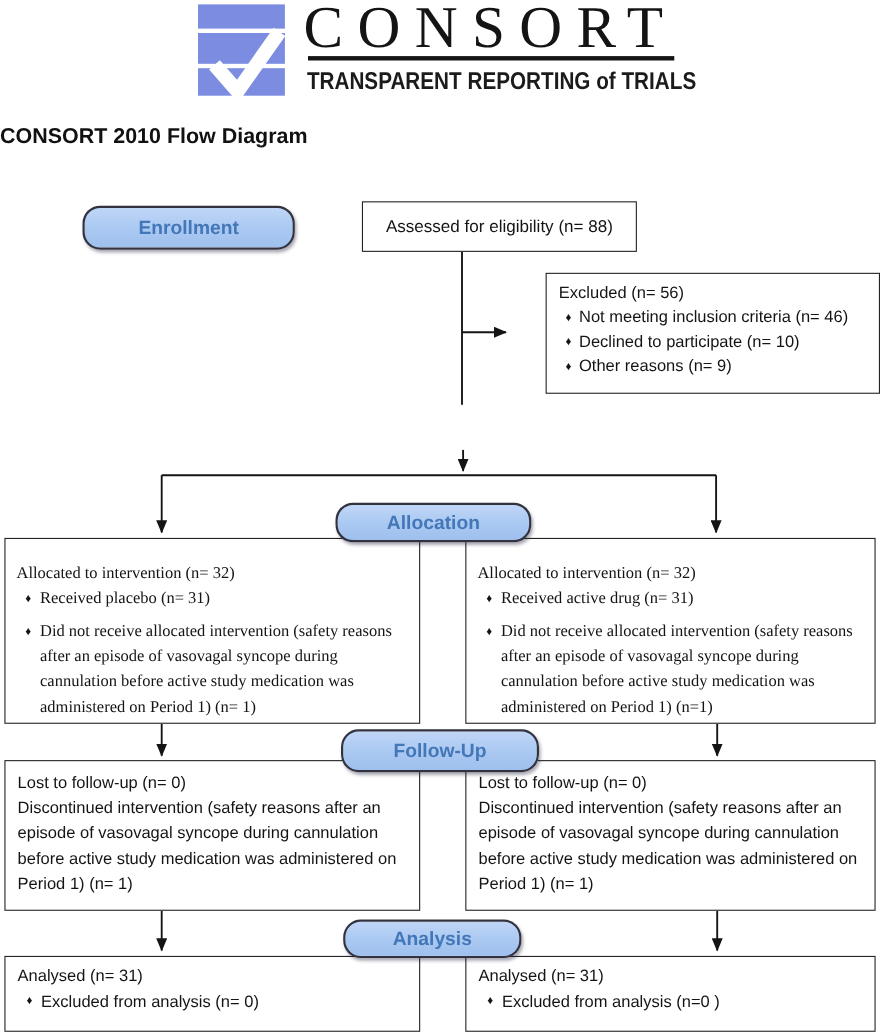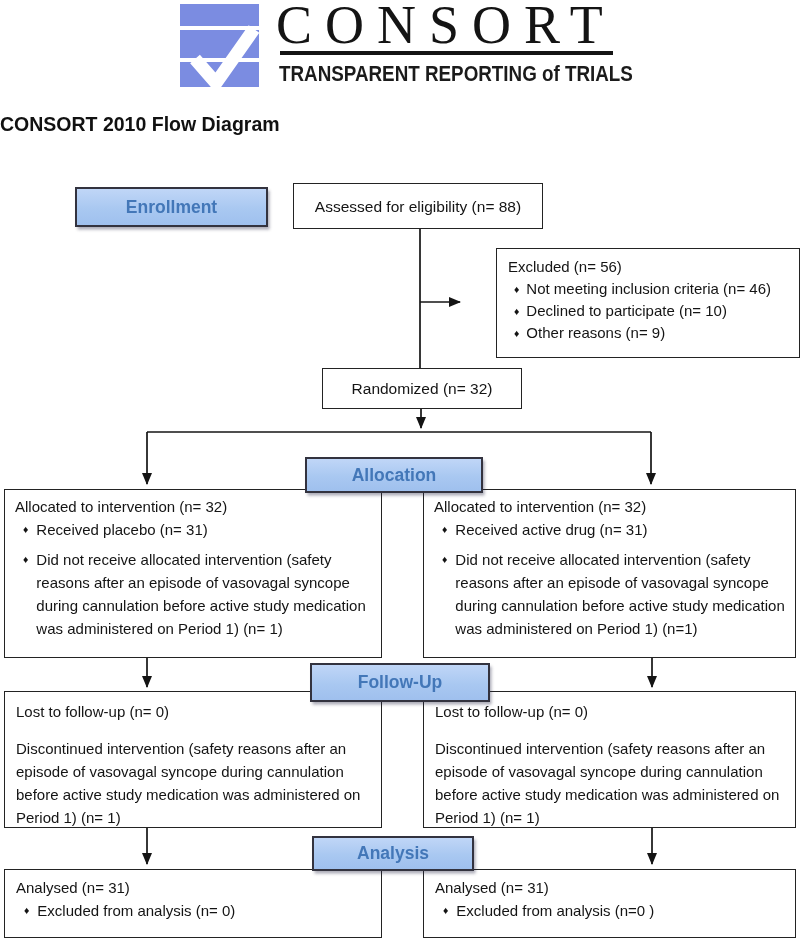--- a/index.html
+++ b/index.html
@@ -26,37 +26,37 @@
     position:absolute; left:0; top:113px; width:800px; 
     font-size:19.5px; font-weight:bold; color:#111;
   }
 
   
   .box {
     position:absolute; background:#fff; border:1.6px solid #232323;
     box-sizing:border-box; font-size:15px; line-height:23px; color:#141414;
     overflow:hidden; z-index:2;
   }
-  .box.center { display:flex; align-items:center; justify-content:center; text-align:left; font-size:15.5px; }
-  .pad { padding:5px 4px 0 10px; }
+  .box.center { display:flex; align-items:center; justify-content:center; text-align:left; font-size:15.5px;margin-left:36px; }
+  .pad { padding:20px 4px 0 10px;font-family:Liberation Serif, serif; }
   .brow { display:flex; align-items:flex-start; padding-left:8px; }
   .brow .dm { flex:0 0 auto; font-size:10.5px; line-height:23px; margin-right:8px; }
   .brow .bt { flex:1 1 auto; }
   .gap { margin-top:7px; }
-  .para-gap { margin-top:14px; }
+  .para-gap { margin-top:0; }
   .excl { line-height:22px; padding:7px 2px 0 11px;margin-left:32px; }
   .excl .brow { padding-left:6px; }
   .excl .brow .dm { line-height:22px; margin-right:7px; }
 
   
   .pill {
     position:absolute; z-index:3; box-sizing:border-box;
     display:flex; align-items:center; justify-content:center;
     background:linear-gradient(180deg,#c0d6f7 0%,#a9c8f1 55%,#9fc0ee 100%);
-    border:2px solid #33333f; border-radius:0;
+    border:2px solid #33333f; border-radius:16px;
     box-shadow:1.5px 2.5px 3px rgba(40,40,70,0.40);
     font-weight:bold; font-size:17.5px; color:#4377b8;
   }
 
   
   .connectors { position:absolute; left:0; top:0; z-index:1; }
   .connectors line { stroke:#141414; stroke-width:1.7; }
 </style>
 </head>
 <body>
@@ -108,21 +108,20 @@
     <div class="brow">
       <span class="dm">♦</span>
       <span class="bt">Declined to participate (n= 10)</span>
     </div>
     <div class="brow">
       <span class="dm">♦</span>
       <span class="bt">Other reasons (n= 9)</span>
     </div>
   </div>
 
-  <div class="box center" style="left:322px;top:368px;width:200px;height:41px;">Randomized (n= 32)</div>
 
   <div class="box pad" style="left:4px;top:489px;width:378px;height:169px;">
     <div>Allocated to intervention (n= 32)</div>
     <div class="brow">
       <span class="dm">♦</span>
       <span class="bt">Received placebo (n= 31)</span>
     </div>
     <div class="brow gap">
       <span class="dm">♦</span>
       <span class="bt">Did not receive allocated intervention (safety reasons after an episode of vasovagal syncope during cannulation before active study medication was administered on Period 1) (n= 1)</span>

